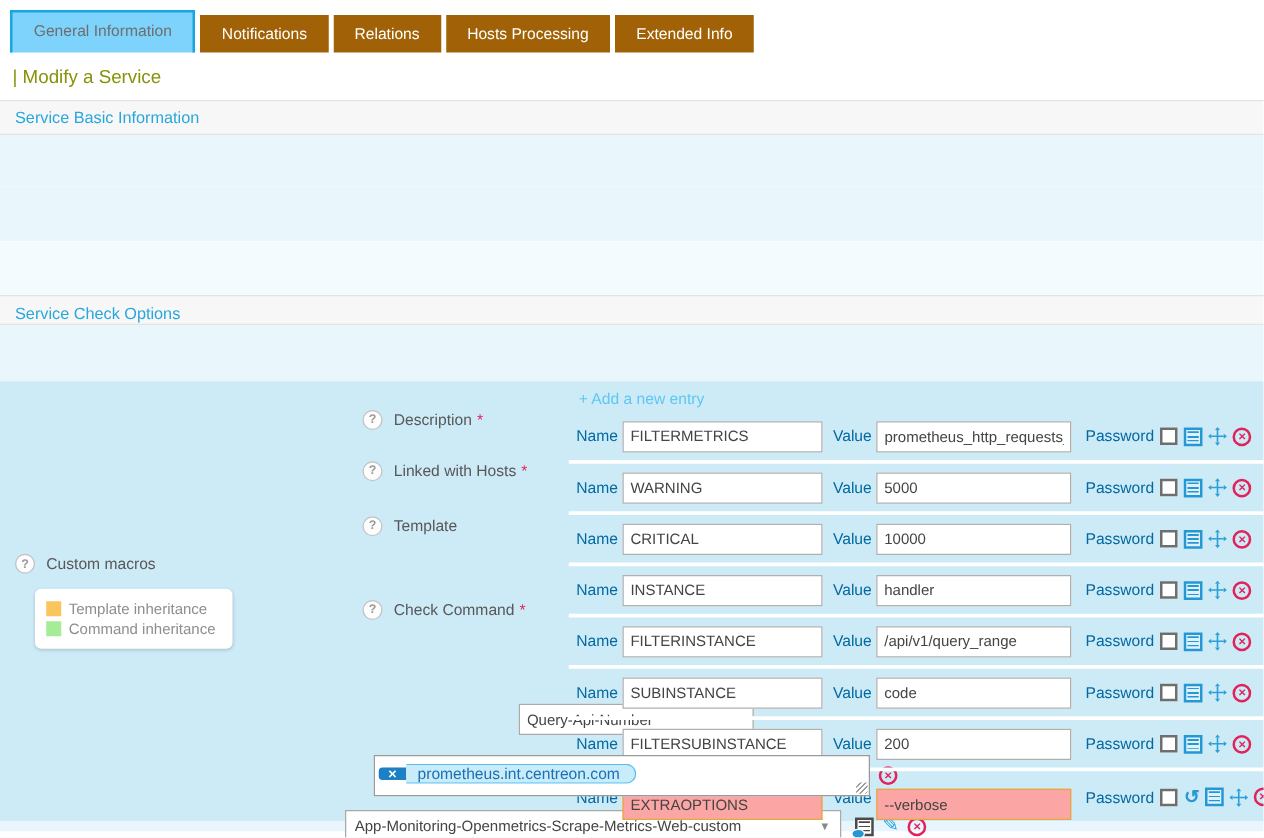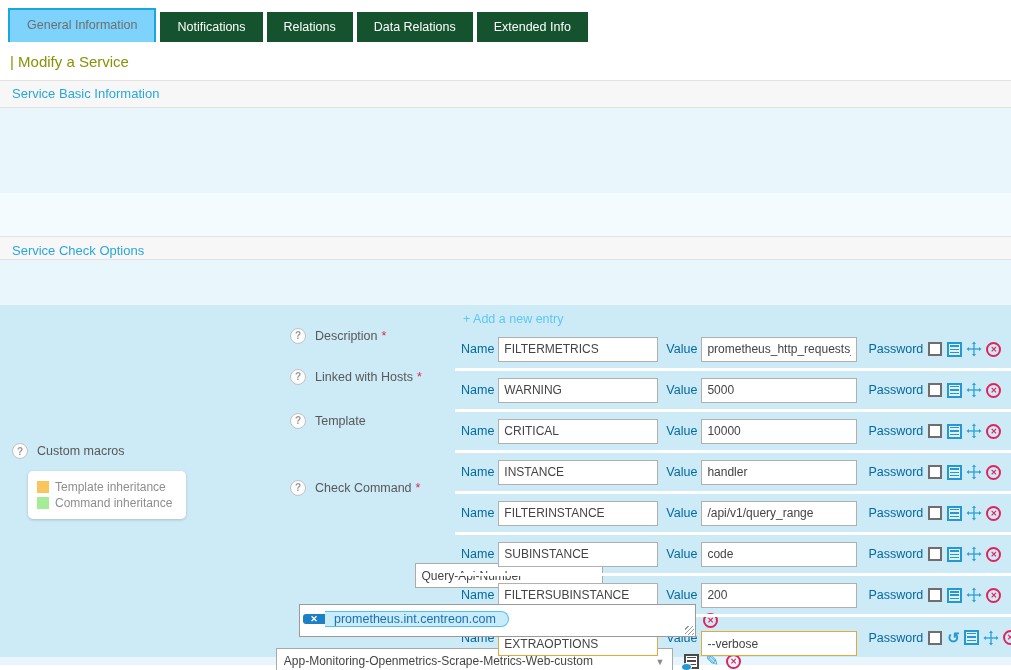--- a/index.html
+++ b/index.html
@@ -2,21 +2,21 @@
 <html><head>
 <meta charset="utf-8">
 <style>
   * { margin:0; padding:0; box-sizing:border-box; }
   html,body { background:#fff; }
   body { font-family:"Liberation Sans", sans-serif; font-size:12px; color:#444; }
   .page { width:1011px; height:670px; background:#fff; overflow:hidden; position:relative; }
 
   
   .tabbar { padding:8px 0 0 8px; display:flex; align-items:flex-end; height:42px; }
-  .tab { background:#14532d; color:#fff; font-size:12.5px; padding:0 17px; height:30px;
+  .tab { background:#a16207; color:#fff; font-size:12.5px; padding:0 17px; height:30px;
          line-height:30px; margin-right:4px; cursor:pointer; white-space:nowrap; }
   .tab.active { background:#7dd3fc; color:#6e6e6e; border:2px solid #19a7e0; border-bottom:none;
                 height:34px; line-height:31px; }
 
   
   .page-title { color:#879207; font-size:15px; padding:11px 0 10px 10px; }
 
   
   .section-header { background:#f7f7f7; border-top:1px solid #e3e3e3; border-bottom:1px solid #e3e3e3;
                     color:#28a7dc; font-size:13px; height:28px; line-height:26px; padding-left:12px; }
@@ -100,36 +100,36 @@
 
   .macro-row { display:flex; align-items:center; height:41px; border-bottom:3px solid #fff;
                padding-left:6px; gap:4px; }
   .macro-row:last-child { border-bottom:none; }
   .mlabel { color:#0369a1; font-size:12.5px; }
   .minput { height:25px; border:1px solid #b0b0b0; background:#fff; color:#444;
             font-family:"Liberation Sans", sans-serif; font-size:12px; padding:0 5px; }
   .mname { width:160px; }
   .mvalue { width:156px; margin-right:4px; }
   .mpass { margin-left:3px; }
-  .minput.inherited { background:#ffffff; border-color:#e3a93f;margin-top:12px; }
+  .minput.inherited { background:#fca5a5; border-color:#e3a93f;margin-top:12px; }
   .mcheck { appearance:none; -webkit-appearance:none; width:14px; height:14px; border:2px solid #6e6e6e;
             background:#fff; cursor:pointer; margin:0 1px; }
 
   .bottom-strip { height:8px; background:#e8f5fc; }
 </style>
 </head>
 <body>
 
 <div class="page">
 
   <div class="tabbar">
     <div class="tab active">General Information</div>
     <div class="tab">Notifications</div>
     <div class="tab">Relations</div>
-    <div class="tab">Data Relations</div>
+    <div class="tab">Hosts Processing</div>
     <div class="tab">Extended Info</div>
   </div>
 
   <div class="page-title">| Modify a Service</div>
 
   <div class="section-header">Service Basic Information</div>
 
   <div class="form-row row-blue" style="height:41px;">
     <div class="cell-label">
       <span class="qicon"></span>

